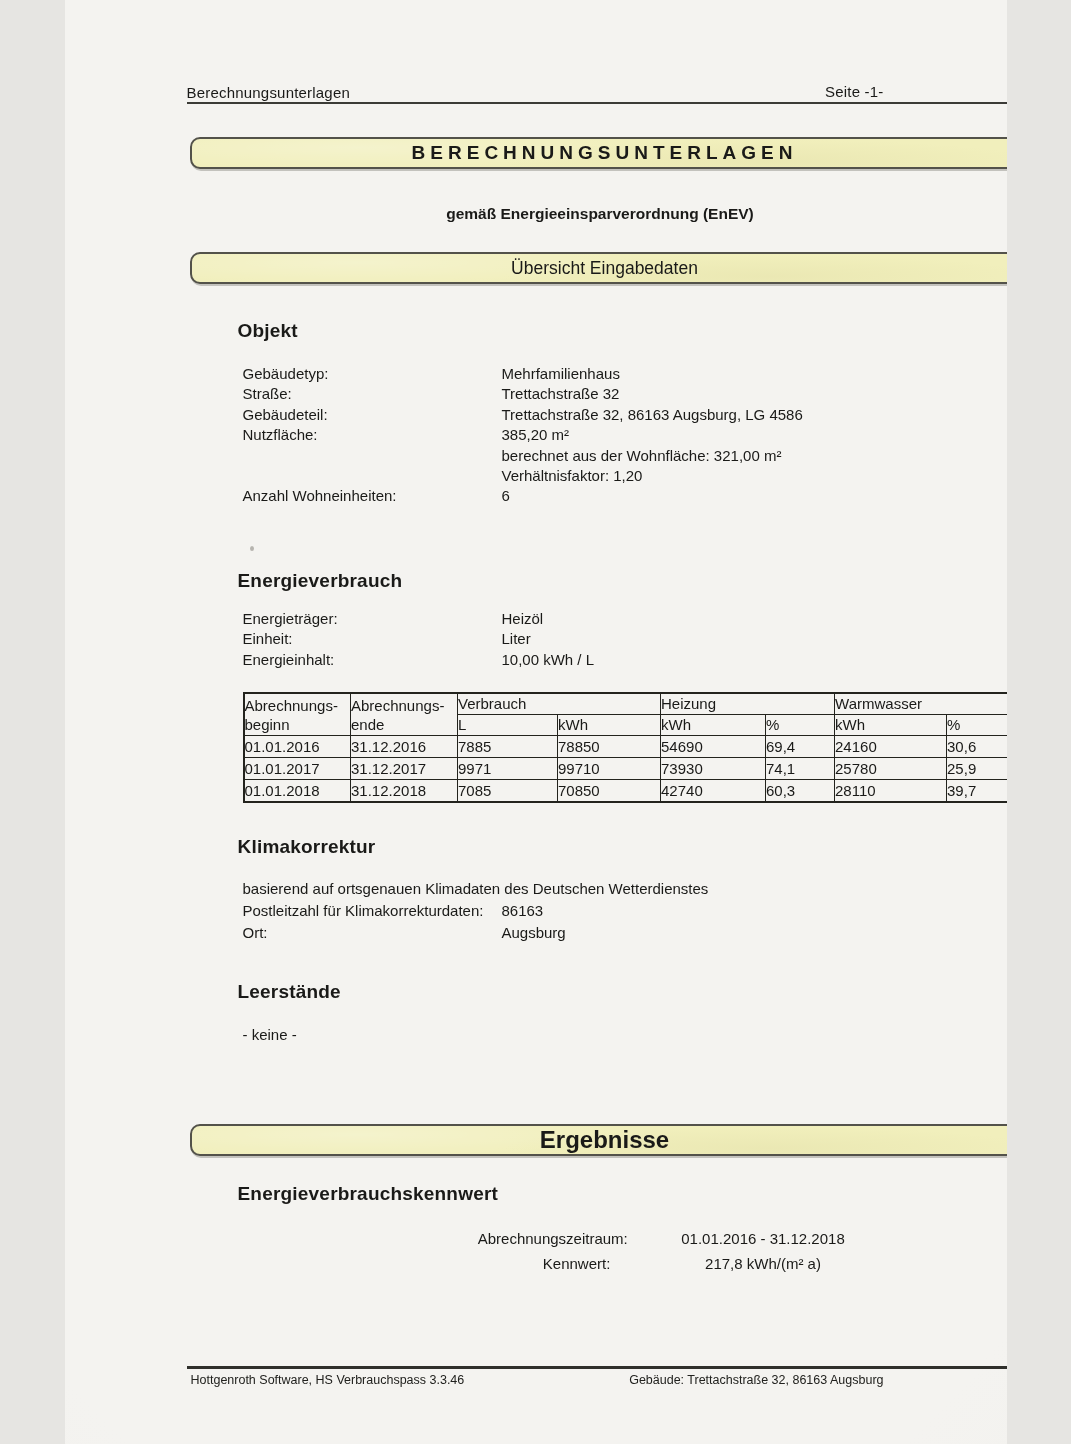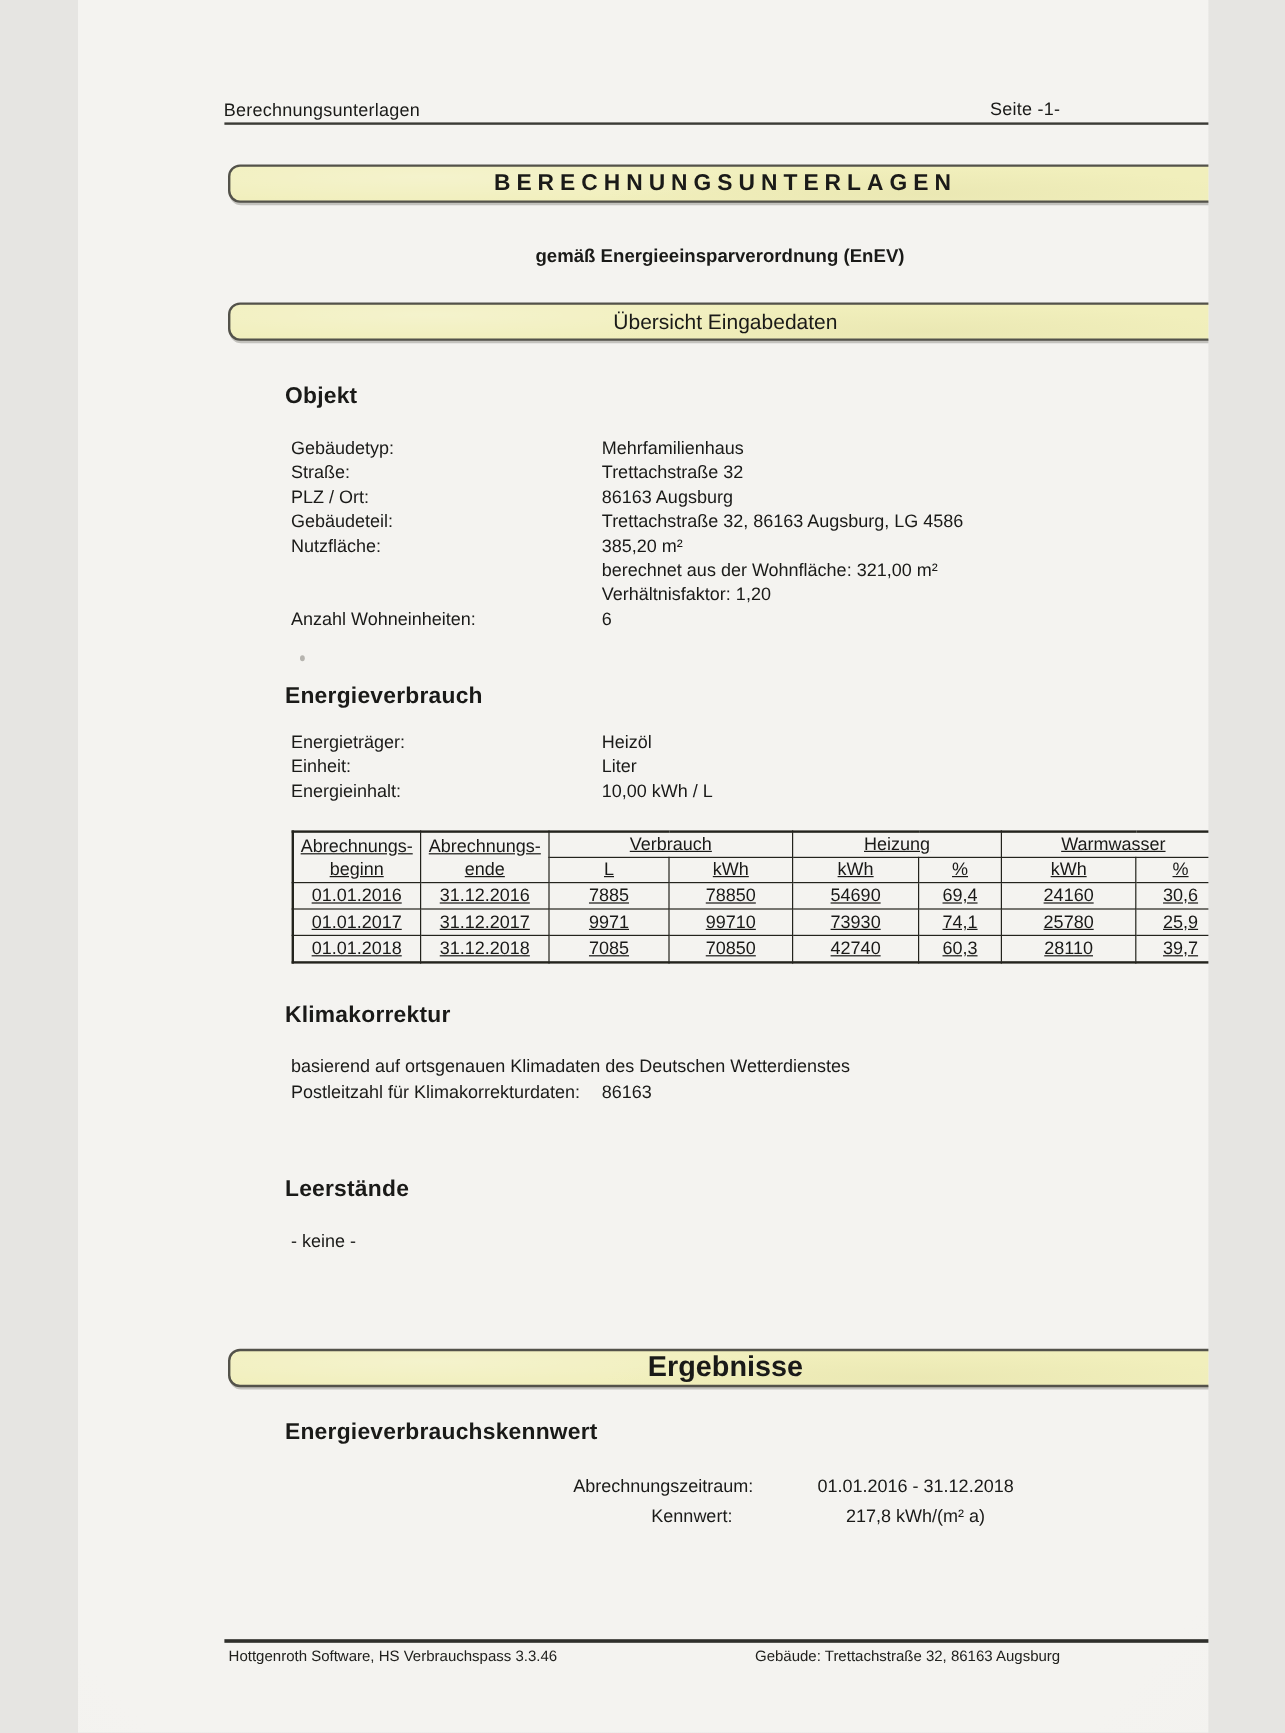--- a/index.html
+++ b/index.html
@@ -60,23 +60,22 @@
   .leer-value { left:178px; top:1026px; font-size:15px; }
 
   table.vtable {
     position:absolute; left:178px; top:692px;
     width:778px; table-layout:fixed; border-collapse:collapse;
     font-size:15px; background:transparent;
     border:2.5px solid #23231d;
   }
   .vtable th, .vtable td {
     border:1.5px solid #23231d;
-    font-weight:normal; text-align:center; padding:0;
+    font-weight:normal; text-align:left; padding:0;
     color:#1a1a18;
-    text-decoration:underline;
   }
   .vtable thead th { height:20px; line-height:20px; }
   .vtable tbody td { height:21px; line-height:21px; }
   .th2line span { display:block; line-height:19px; }
 
   .speck { left:185px; top:546px; width:4px; height:5px; border-radius:50%; background:#b6b4af; }
 </style>
 </head>
 <body>
 
@@ -92,21 +91,20 @@
   <div class="abs subtitle subtitle-2">gemäß Energieeinsparverordnung (EnEV)</div>
 
   <div class="abs band band-uebersicht">
     <span>Übersicht Eingabedaten</span>
   </div>
 
   <div class="abs sec-h h-objekt">Objekt</div>
   <div class="abs kv kv-objekt">
     <div class="kv-row"><span class="kv-label">Gebäudetyp:</span><span class="kv-value">Mehrfamilienhaus</span></div>
     <div class="kv-row"><span class="kv-label">Straße:</span><span class="kv-value">Trettachstraße 32</span></div>
-    <div class="kv-row"><span class="kv-label">PLZ / Ort:</span><span class="kv-value">86163 Augsburg</span></div>
     <div class="kv-row"><span class="kv-label">Gebäudeteil:</span><span class="kv-value">Trettachstraße 32, 86163 Augsburg, LG 4586</span></div>
     <div class="kv-row"><span class="kv-label">Nutzfläche:</span><span class="kv-value">385,20 m²</span></div>
     <div class="kv-row"><span class="kv-label"></span><span class="kv-value">berechnet aus der Wohnfläche: 321,00 m²</span></div>
     <div class="kv-row"><span class="kv-label"></span><span class="kv-value">Verhältnisfaktor: 1,20</span></div>
     <div class="kv-row"><span class="kv-label">Anzahl Wohneinheiten:</span><span class="kv-value">6</span></div>
   </div>
   <div class="abs speck"></div>
 
   <div class="abs sec-h h-energieverbrauch">Energieverbrauch</div>
   <div class="abs kv kv-ev">
@@ -180,20 +178,21 @@
         <td>28110</td>
         <td>39,7</td>
       </tr>
     </tbody>
   </table>
 
   <div class="abs sec-h h-klima">Klimakorrektur</div>
   <div class="abs kv kv-klima">
     <div class="kv-row">basierend auf ortsgenauen Klimadaten des Deutschen Wetterdienstes</div>
     <div class="kv-row"><span class="kv-label">Postleitzahl für Klimakorrekturdaten:</span><span class="kv-value">86163</span></div>
+    <div class="kv-row"><span class="kv-label">Ort:</span><span class="kv-value">Augsburg</span></div>
   </div>
 
   <div class="abs sec-h h-leer">Leerstände</div>
   <div class="abs leer-value">- keine -</div>
 
   <div class="abs band band-ergebnisse">
     <span>Ergebnisse</span>
   </div>
 
   <div class="abs sec-h h-kennwert">Energieverbrauchskennwert</div>

